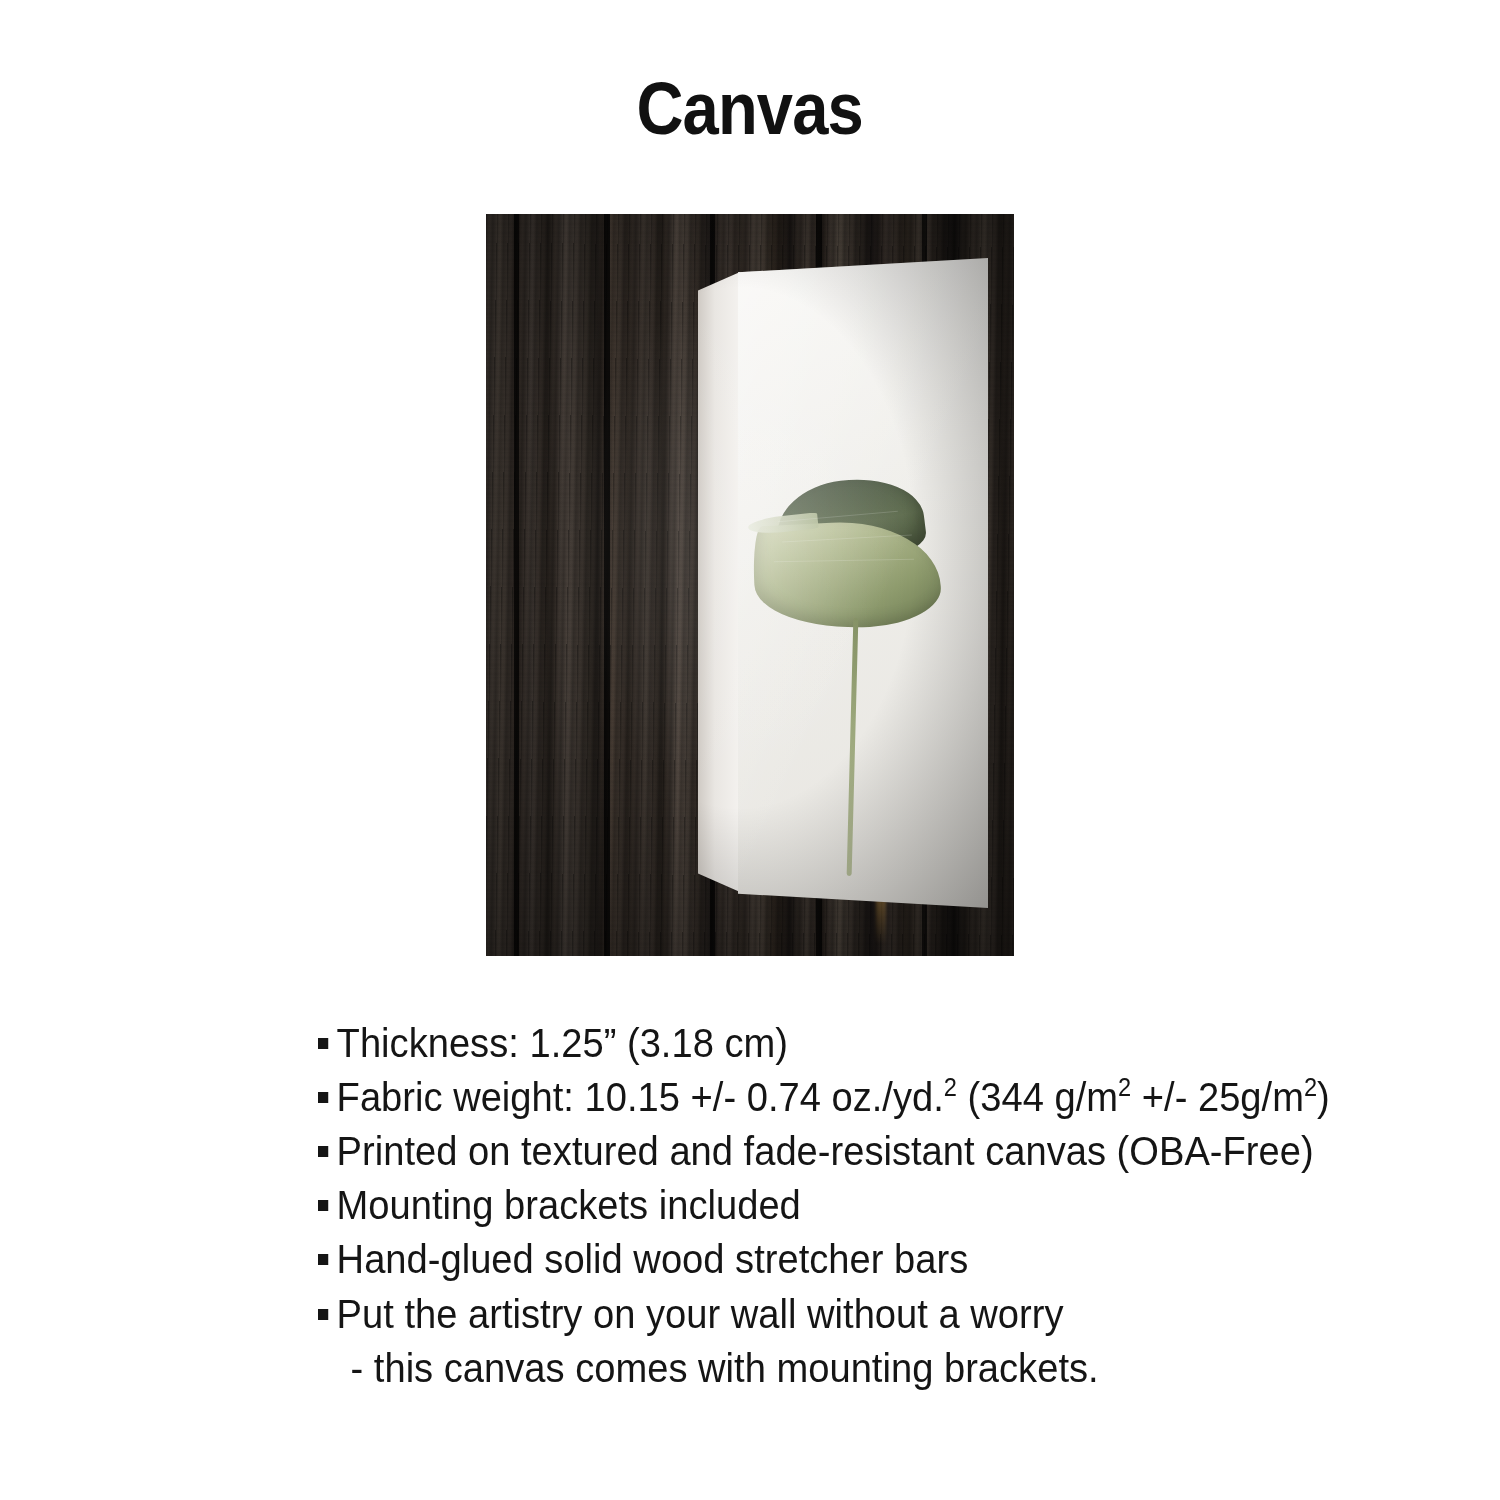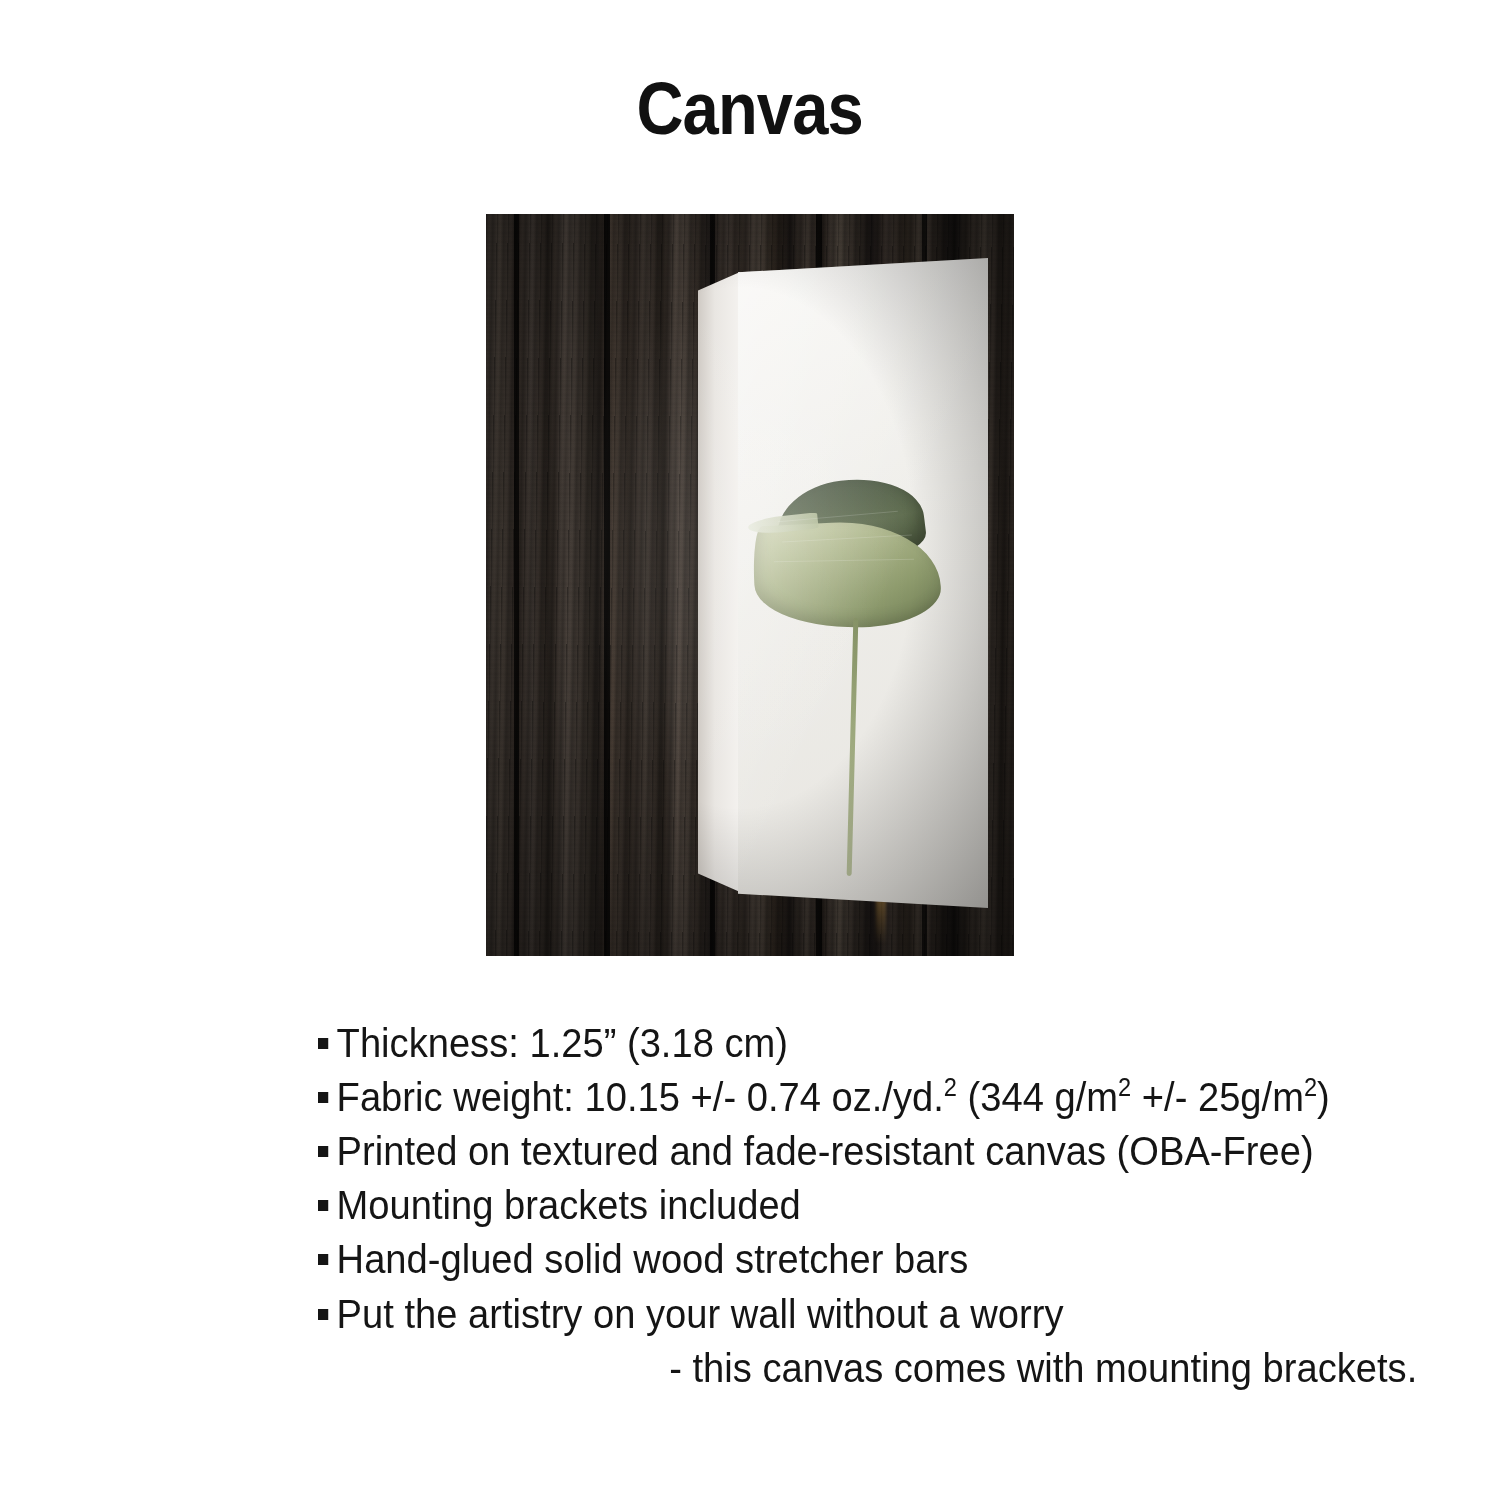--- a/index.html
+++ b/index.html
@@ -177,21 +177,20 @@
     background: rgba(255,255,255,0.16);
     height: 1px;
   }
 
   
   .specs {
     margin-top: 60px;
     width: 1500px;
     padding-left: 318px;
     box-sizing: border-box;
-    text-align: right;
   }
   .spec {
     display: flex;
     align-items: flex-start;
     font-family: "Liberation Sans Narrow", "Liberation Sans", sans-serif;
     font-size: 41px;
     line-height: 1.32;
     color: #151515;
     white-space: nowrap;
     transform: scaleX(0.93);

